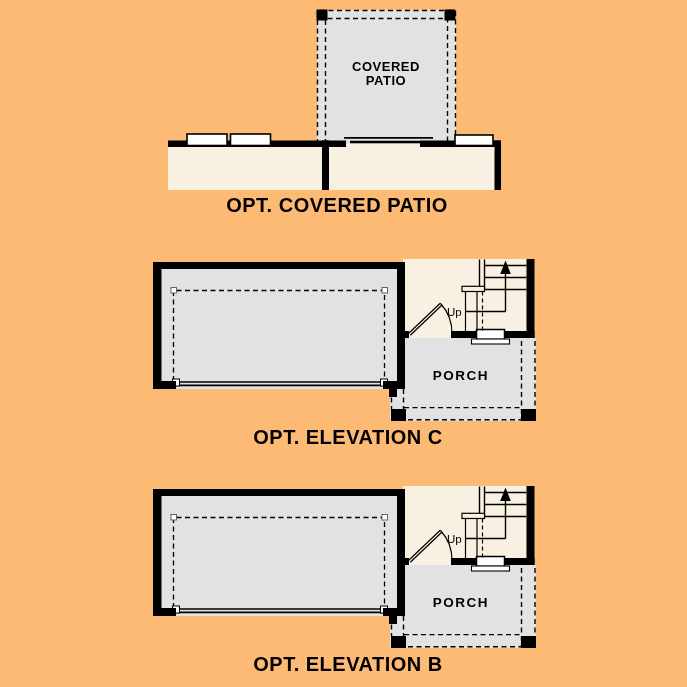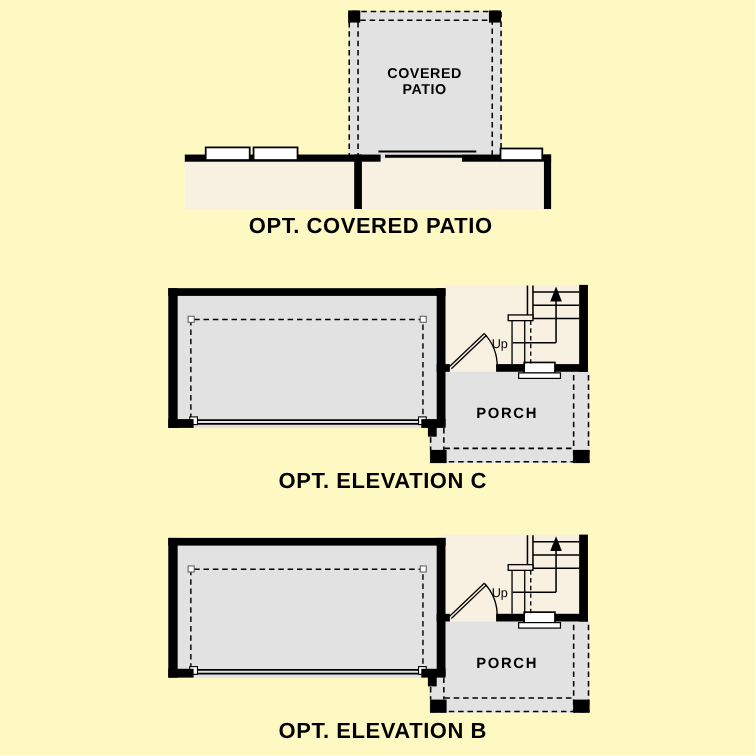--- a/index.html
+++ b/index.html
@@ -1,16 +1,16 @@
 <!DOCTYPE html>
 <html><head>
 <meta charset="utf-8">
 <style>
   html, body { margin: 0; padding: 0; background: #ffffff; }
-  .page { width: 687px; height: 687px; position: relative; background: #fef9c3; }
+  .page { width: 687px; height: 687px; position: relative; background: #fdba74; }
   svg { display: block; }
   text {
     font-family: "Liberation Sans", "DejaVu Sans", sans-serif;
     fill: #000000;
   }
   .caption { font-size: 20px; font-weight: bold; letter-spacing: 0.5px; }
   .room-label { font-size: 13px; font-weight: bold; letter-spacing: 0.5px; }
   .porch-label { font-size: 13.5px; font-weight: bold; letter-spacing: 1.5px; }
   .up-label { font-size: 11.5px; font-weight: normal; }
 </style>

